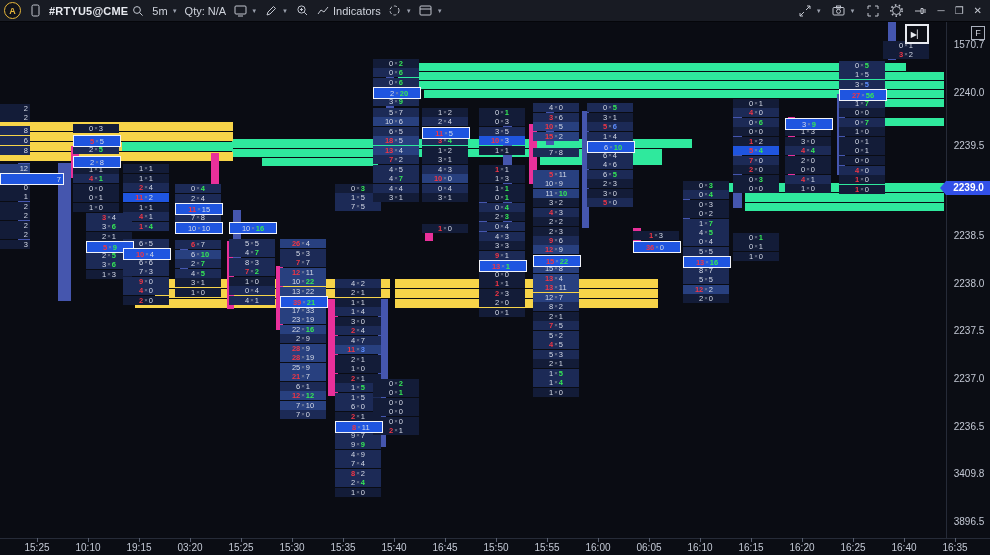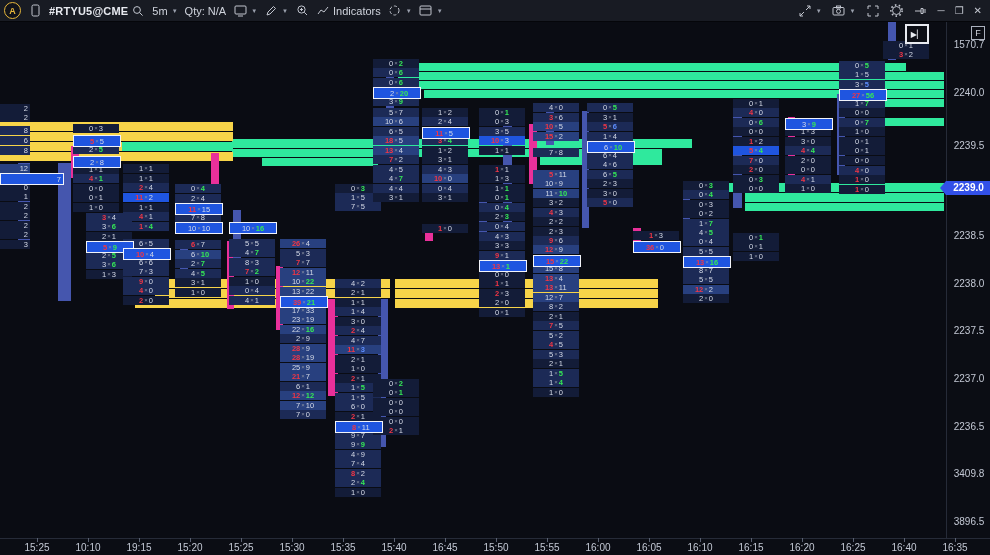--- a/index.html
+++ b/index.html
@@ -1486,39 +1486,39 @@
   </div>
 
 <div id="time-axis">
     <div class="ttick" style="left: 37px;"></div>
     <div class="tlabel" style="left: 37px;">15:25</div>
     <div class="ttick" style="left: 88px;"></div>
     <div class="tlabel" style="left: 88px;">10:10</div>
     <div class="ttick" style="left: 139px;"></div>
     <div class="tlabel" style="left: 139px;">19:15</div>
     <div class="ttick" style="left: 190px;"></div>
-    <div class="tlabel" style="left: 190px;">15:20</div>
+    <div class="tlabel" style="left: 190px;">03:20</div>
     <div class="ttick" style="left: 241px;"></div>
     <div class="tlabel" style="left: 241px;">15:25</div>
     <div class="ttick" style="left: 292px;"></div>
     <div class="tlabel" style="left: 292px;">15:30</div>
     <div class="ttick" style="left: 343px;"></div>
     <div class="tlabel" style="left: 343px;">15:35</div>
     <div class="ttick" style="left: 394px;"></div>
     <div class="tlabel" style="left: 394px;">15:40</div>
     <div class="ttick" style="left: 445px;"></div>
     <div class="tlabel" style="left: 445px;">16:45</div>
     <div class="ttick" style="left: 496px;"></div>
     <div class="tlabel" style="left: 496px;">15:50</div>
     <div class="ttick" style="left: 547px;"></div>
     <div class="tlabel" style="left: 547px;">15:55</div>
     <div class="ttick" style="left: 598px;"></div>
     <div class="tlabel" style="left: 598px;">16:00</div>
     <div class="ttick" style="left: 649px;"></div>
-    <div class="tlabel" style="left: 649px;">16:05</div>
+    <div class="tlabel" style="left: 649px;">06:05</div>
     <div class="ttick" style="left: 700px;"></div>
     <div class="tlabel" style="left: 700px;">16:10</div>
     <div class="ttick" style="left: 751px;"></div>
     <div class="tlabel" style="left: 751px;">16:15</div>
     <div class="ttick" style="left: 802px;"></div>
     <div class="tlabel" style="left: 802px;">16:20</div>
     <div class="ttick" style="left: 853px;"></div>
     <div class="tlabel" style="left: 853px;">16:25</div>
     <div class="ttick" style="left: 904px;"></div>
     <div class="tlabel" style="left: 904px;">16:40</div>

